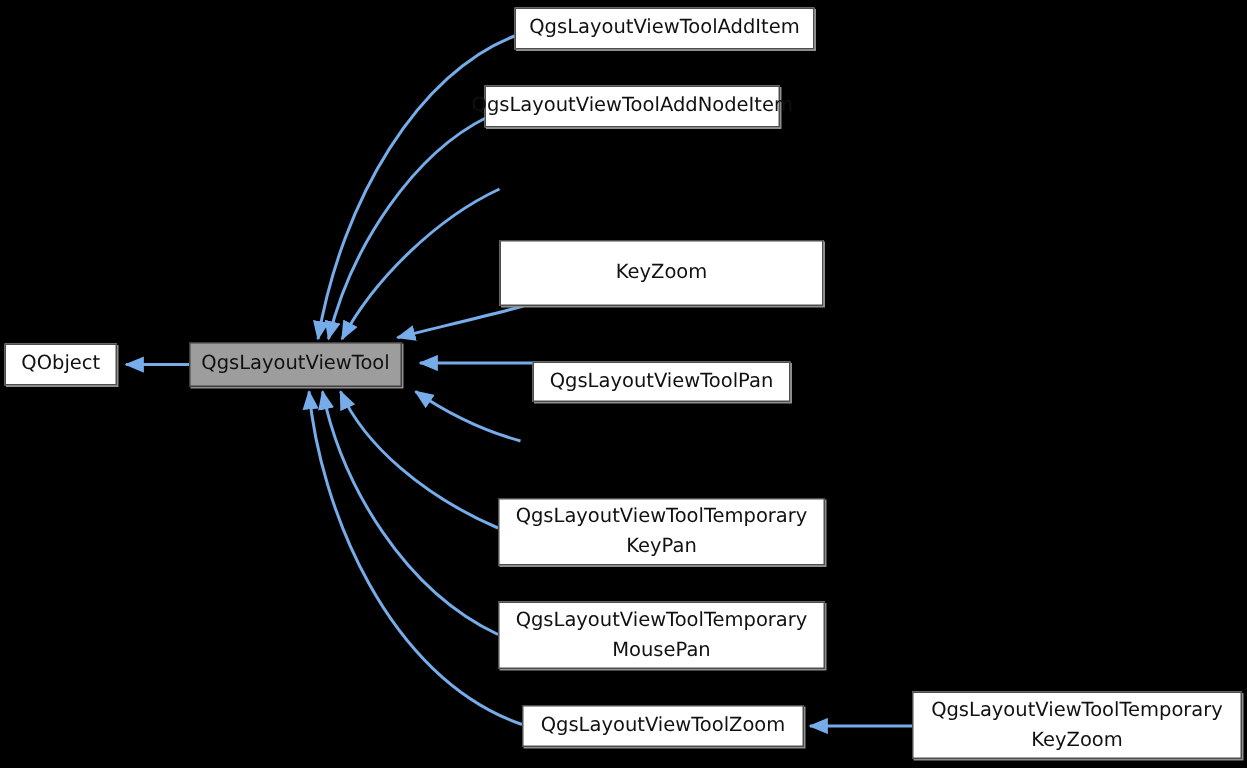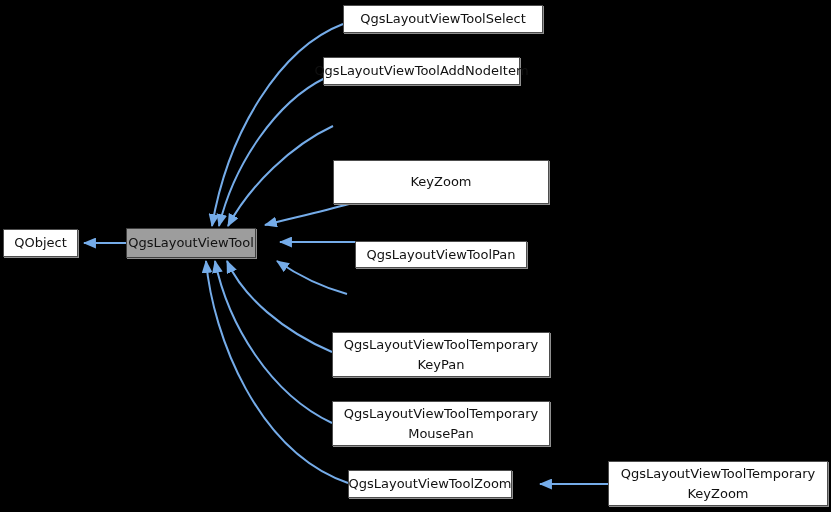--- a/index.html
+++ b/index.html
@@ -75,26 +75,26 @@
     <path class="edge" d="M332,352 C283,331 243,297 227,261" marker-end="url(#arrow)"></path>
     <path class="edge" d="M332,423 C270,394 228,324 215,261" marker-end="url(#arrow)"></path>
     <path class="edge" d="M348,483 C258,452 213,337 206,261" marker-end="url(#arrow)"></path>
     <path class="edge" d="M608,484 L540,484" marker-end="url(#arrow)"></path>
   </svg>
 
   <div class="node" style="left:3px;top:229px;width:75px;height:28px">
     <span>QObject</span>
   </div>
 
-  <div class="node highlight" style="left:126px;top:228px;width:130px;height:30px">
+  <div class="node highlight" style="left:126px;top:228px;width:142px;height:30px">
     <span>QgsLayoutViewTool</span>
   </div>
 
   <div class="node" style="left:343px;top:5px;width:200px;height:28px">
-    <span>QgsLayoutViewToolSelect</span>
+    <span>QgsLayoutViewToolAddItem</span>
   </div>
 
   <div class="node" style="left:323px;top:57px;width:197px;height:28px">
     <span>QgsLayoutViewToolAddNodeItem</span>
   </div>
 
 
   <div class="node" style="left:333px;top:160px;width:216px;height:44px">
     <span>KeyZoom</span>
   </div>
@@ -107,21 +107,21 @@
   <div class="node" style="left:332px;top:332px;width:218px;height:45px">
     <span>QgsLayoutViewToolTemporary</span>
     <span>KeyPan</span>
   </div>
 
   <div class="node" style="left:332px;top:401px;width:218px;height:45px">
     <span>QgsLayoutViewToolTemporary</span>
     <span>MousePan</span>
   </div>
 
-  <div class="node" style="left:348px;top:470px;width:164px;height:28px">
+  <div class="node" style="left:348px;top:470px;width:188px;height:28px">
     <span>QgsLayoutViewToolZoom</span>
   </div>
 
   <div class="node" style="left:608px;top:461px;width:220px;height:45px">
     <span>QgsLayoutViewToolTemporary</span>
     <span>KeyZoom</span>
   </div>
 
 </div>
 

